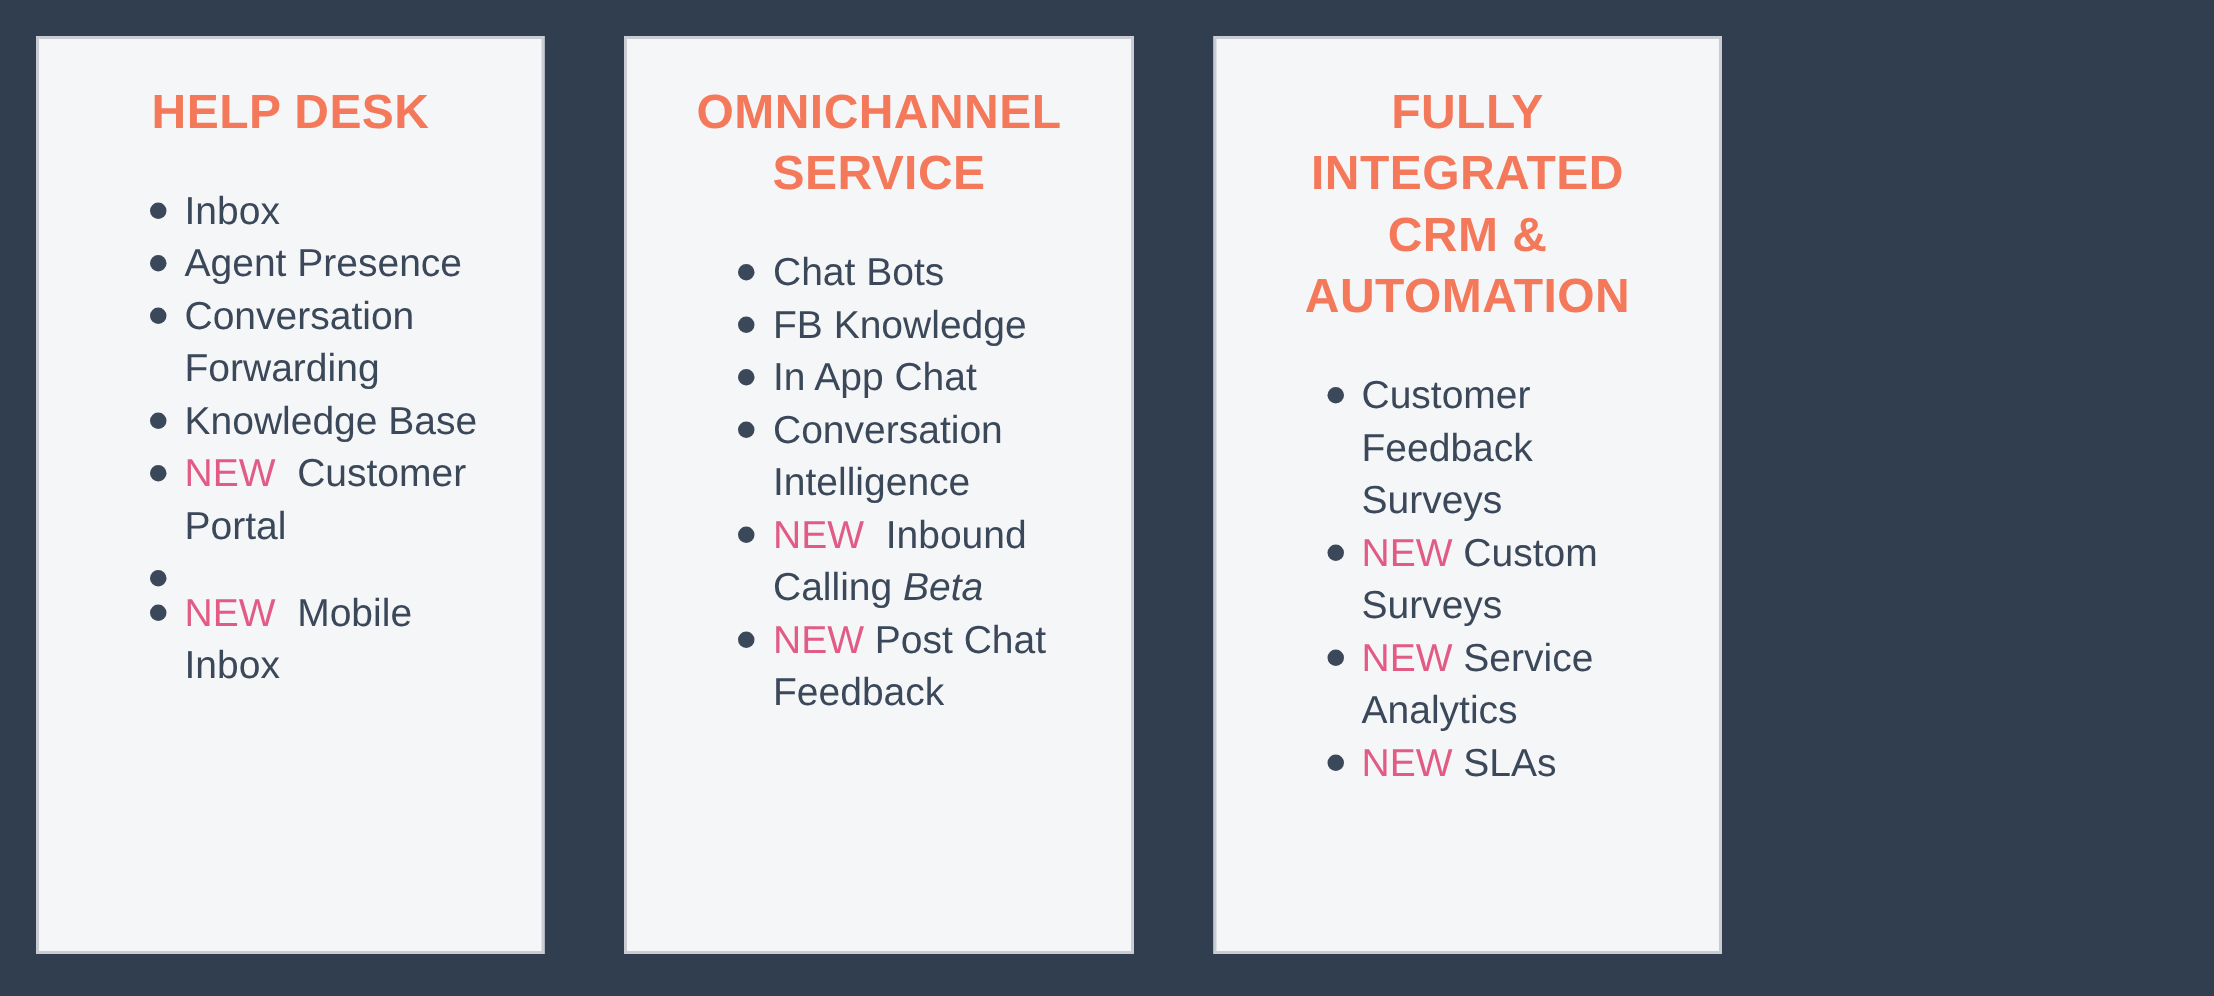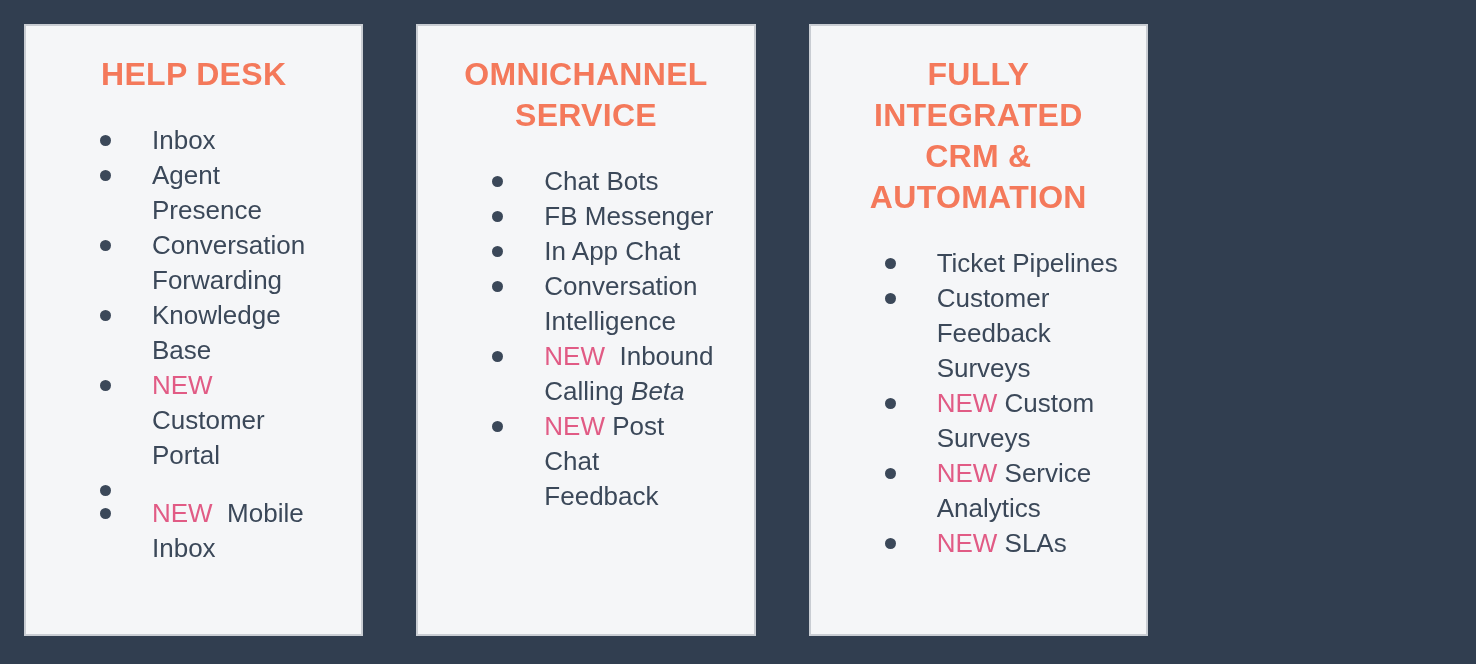--- a/index.html
+++ b/index.html
@@ -48,21 +48,20 @@
     list-style: none;
     margin-top: 28px;
     padding-left: 46px;
   }
   .list-item {
     display: flex;
     align-items: flex-start;
     font-size: 26px;
     line-height: 35px;
     color: var(--text-color);
-    gap: 29px;
   }
   .bullet {
     flex: 0 0 auto;
     width: 11px;
     height: 11px;
     border-radius: 50%;
     background: var(--text-color);
     margin-top: 12px;
     margin-right: 12px;
   }
@@ -126,21 +125,21 @@
     <h2 class="card-title">OMNICHANNEL
 SERVICE</h2>
     <ul class="feature-list">
   <li class="list-item">
     <span class="bullet"></span>
     <span class="item-text"><span>Chat Bots</span></span>
   </li>
 
   <li class="list-item">
     <span class="bullet"></span>
-    <span class="item-text"><span>FB Messenger</span></span>
+    <span class="item-text"><span>FB Knowledge</span></span>
   </li>
 
   <li class="list-item">
     <span class="bullet"></span>
     <span class="item-text"><span>In App Chat</span></span>
   </li>
 
   <li class="list-item">
     <span class="bullet"></span>
     <span class="item-text"><span>Conversation
@@ -158,24 +157,20 @@
     <span class="item-text"><span class="seg-new">NEW</span><span> Post Chat
 Feedback</span></span>
   </li>
 </ul>
   </section>
 
   <section class="card">
     <h2 class="card-title">FULLY INTEGRATED
 CRM &amp; AUTOMATION</h2>
     <ul class="feature-list">
-  <li class="list-item">
-    <span class="bullet"></span>
-    <span class="item-text"><span>Ticket Pipelines</span></span>
-  </li>
 
 
   <li class="list-item">
     <span class="bullet"></span>
     <span class="item-text"><span>Customer Feedback
 Surveys</span></span>
   </li>
 
   <li class="list-item">
     <span class="bullet"></span>

